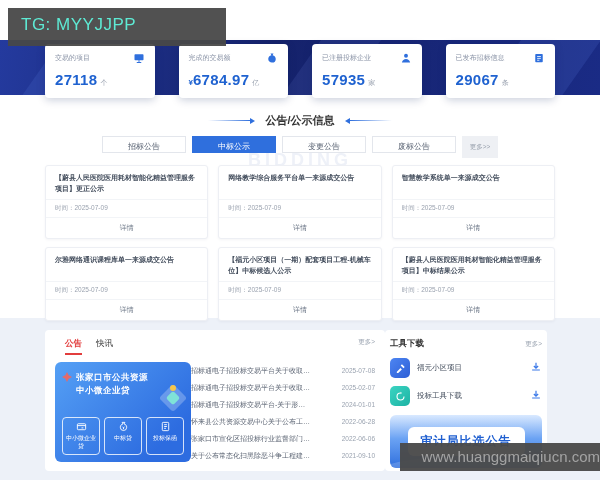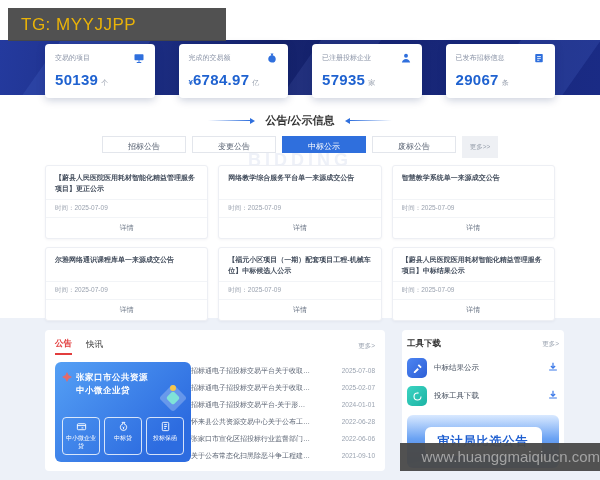--- a/index.html
+++ b/index.html
@@ -1,21 +1,21 @@
 <!DOCTYPE html>
 <html><head>
 <meta charset="utf-8">
 <style>
   * { margin:0; padding:0; box-sizing:border-box; }
   html,body { width:600px; height:480px; overflow:hidden; }
   body { position:relative; background:#fff; font-family:"Liberation Sans",sans-serif; color:#333; }
 
   
-  .wm-top { position:absolute; top:8px; left:8px; width:218px; height:33px; background:rgba(72,72,72,.95);
-            color:#eab308; font-size:17px; line-height:33px; padding-left:13px; z-index:40; letter-spacing:.5px; }
+  .wm-top { position:absolute; top:8px; left:8px; width:218px; height:38px; background:rgba(72,72,72,.95);
+            color:#5eead4; font-size:17px; line-height:33px; padding-left:13px; z-index:40; letter-spacing:.5px; }
   .wm-bottom { position:absolute; top:443px; right:0; width:200px; height:28px; background:rgba(74,74,74,.96);
                color:#a3a3a3; font-size:15px; line-height:28px; text-align:right; z-index:40; }
 
   
   .hero { position:absolute; top:40px; left:0; width:600px; height:55px;
           background:linear-gradient(100deg,#243a9e 0%,#15226b 45%,#1a2b85 100%); overflow:hidden; }
   .hero .streak { position:absolute; background:rgba(90,120,220,.18); transform:skewX(-35deg); }
   .hero .s1 { left:40px; top:-10px; width:90px; height:80px; }
   .hero .s2 { left:300px; top:-10px; width:60px; height:80px; background:rgba(120,150,240,.12); }
   .hero .s3 { left:500px; top:-10px; width:80px; height:80px; }
@@ -54,23 +54,23 @@
           grid-template-columns:repeat(3,1fr); gap:8px 10px; z-index:2; }
   .ann-card { background:#fff; border:1px solid #edeff4; border-radius:3px; box-shadow:0 1px 3px rgba(30,40,80,.05); }
   .ann-title { height:33px; padding:7px 9px 0; font-size:7px; font-weight:bold; color:#454f5e; line-height:1.55; overflow:hidden; }
   .ann-time { border-top:1px solid #f2f4f7; padding:4px 9px; font-size:6.5px; color:#9aa2af; }
   .ann-detail { border-top:1px solid #f2f4f7; text-align:center; padding:5px 0; font-size:7px; color:#6b7686; cursor:pointer; }
 
   
   .bottom { position:absolute; top:318px; left:0; width:600px; height:162px; background:#edf1f8; z-index:1; }
   .panel { position:absolute; background:#fff; border-radius:4px; }
   .panel-left  { left:45px;  top:12px; width:340px; height:141px; padding:8px 10px; }
-  .panel-right { left:402px; top:12px; width:162px; height:141px; padding:8px 5px; }
-
-  .news-tabs { display:flex; align-items:center; gap:14px; }
+  .panel-right { left:385px; top:12px; width:162px; height:141px; padding:8px 5px; }
+
+  .news-tabs { display:flex; align-items:flex-start; gap:14px;margin-left:10px; }
   .news-tab { font-size:8.5px; color:#333; padding-bottom:3px; cursor:pointer; }
   .news-tab.active { color:#e23d3d; font-weight:bold; border-bottom:2px solid #e23d3d; }
   .news-more { margin-left:auto; font-size:6.5px; color:#9aa3b0; cursor:pointer; }
 
   .news-body { display:flex; margin-top:7px; }
 
   .fin-banner { width:136px; height:100px; border-radius:6px; padding:9px 7px 7px;
                 background:linear-gradient(135deg,#55a0f5 0%,#2d6ce0 80%); position:relative; color:#fff; overflow:hidden; }
   .fin-head { display:flex; gap:4px; align-items:flex-start; }
   .fin-head svg { width:10px; height:10px; margin-top:1px; flex:none; }
@@ -121,21 +121,21 @@
 <div class="stats">
   <div class="stat-card">
     <div class="stat-top">
       <span>交易的项目</span>
       <svg viewBox="0 0 16 16" fill="none" stroke="#2f6fdd" stroke-width="1.6">
           <rect x="2" y="3" width="12" height="8" rx="1" fill="#2f6fdd" stroke="none"></rect>
           <path d="M8 11v2M5 14h6" stroke="#2f6fdd"></path>
         </svg>
     </div>
     <div class="stat-val">
-      <span class="prefix"></span><span class="num">50139</span><span class="unit">个</span>
+      <span class="prefix"></span><span class="num">27118</span><span class="unit">个</span>
     </div>
   </div>
   <div class="stat-card">
     <div class="stat-top">
       <span>完成的交易额</span>
       <svg viewBox="0 0 16 16" fill="#2f6fdd">
           <path d="M6 2h4l-1.2 2.2c2.5.6 4.2 2.6 4.2 5A4.8 4.8 0 0 1 8.2 14 4.8 4.8 0 0 1 3 9.2c0-2.4 1.7-4.4 4.2-5z"></path>
         </svg>
     </div>
     <div class="stat-val">
@@ -178,22 +178,22 @@
     <span class="sec-title">公告/公示信息</span>
     <span class="deco right">
         <span class="tri"></span>
         <span class="line"></span>
       </span>
   </div>
 </div>
 
 <div class="tabs">
   <div class="tab">招标公告</div>
+  <div class="tab active">中标公示</div>
   <div class="tab">变更公告</div>
-  <div class="tab active">中标公示</div>
   <div class="tab">废标公告</div>
   <div class="tab-more">更多&gt;&gt;</div>
 </div>
 
 <div class="grid">
   <div class="ann-card">
     <div class="ann-title">【蔚县人民医院医用耗材智能化精益管理服务项目】更正公示</div>
     <div class="ann-time"><span>时间：</span><span>2025-07-09</span></div>
     <div class="ann-detail">详情</div>
   </div>
@@ -305,21 +305,21 @@
     <div class="tools-head">
       <span class="tools-title">工具下载</span>
       <span class="tools-more">更多&gt;</span>
     </div>
     <div class="tool-row">
       <span class="tool-ic blue">
         <svg viewBox="0 0 12 12" fill="#fff">
             <path d="M2 9.5l4-4 1.5 1.5-4 4H2zM6.2 2.8l1.4-1.4 3 3-1.4 1.4z"></path>
           </svg>
       </span>
-      <span class="tool-label">中标结果公示</span>
+      <span class="tool-label">福元小区项目</span>
       <span class="dl-btn">
         <svg viewBox="0 0 14 14" fill="none" stroke="#3a78e8" stroke-width="1.4">
             <path d="M7 2v6M4.5 5.8L7 8.3l2.5-2.5M2.5 10.5h9"></path>
           </svg>
       </span>
     </div>
     <div class="tool-row">
       <span class="tool-ic teal">
         <svg viewBox="0 0 12 12" fill="none" stroke="#fff" stroke-width="1.2">
             <path d="M9.8 6A3.8 3.8 0 1 1 6 2.2"></path>

